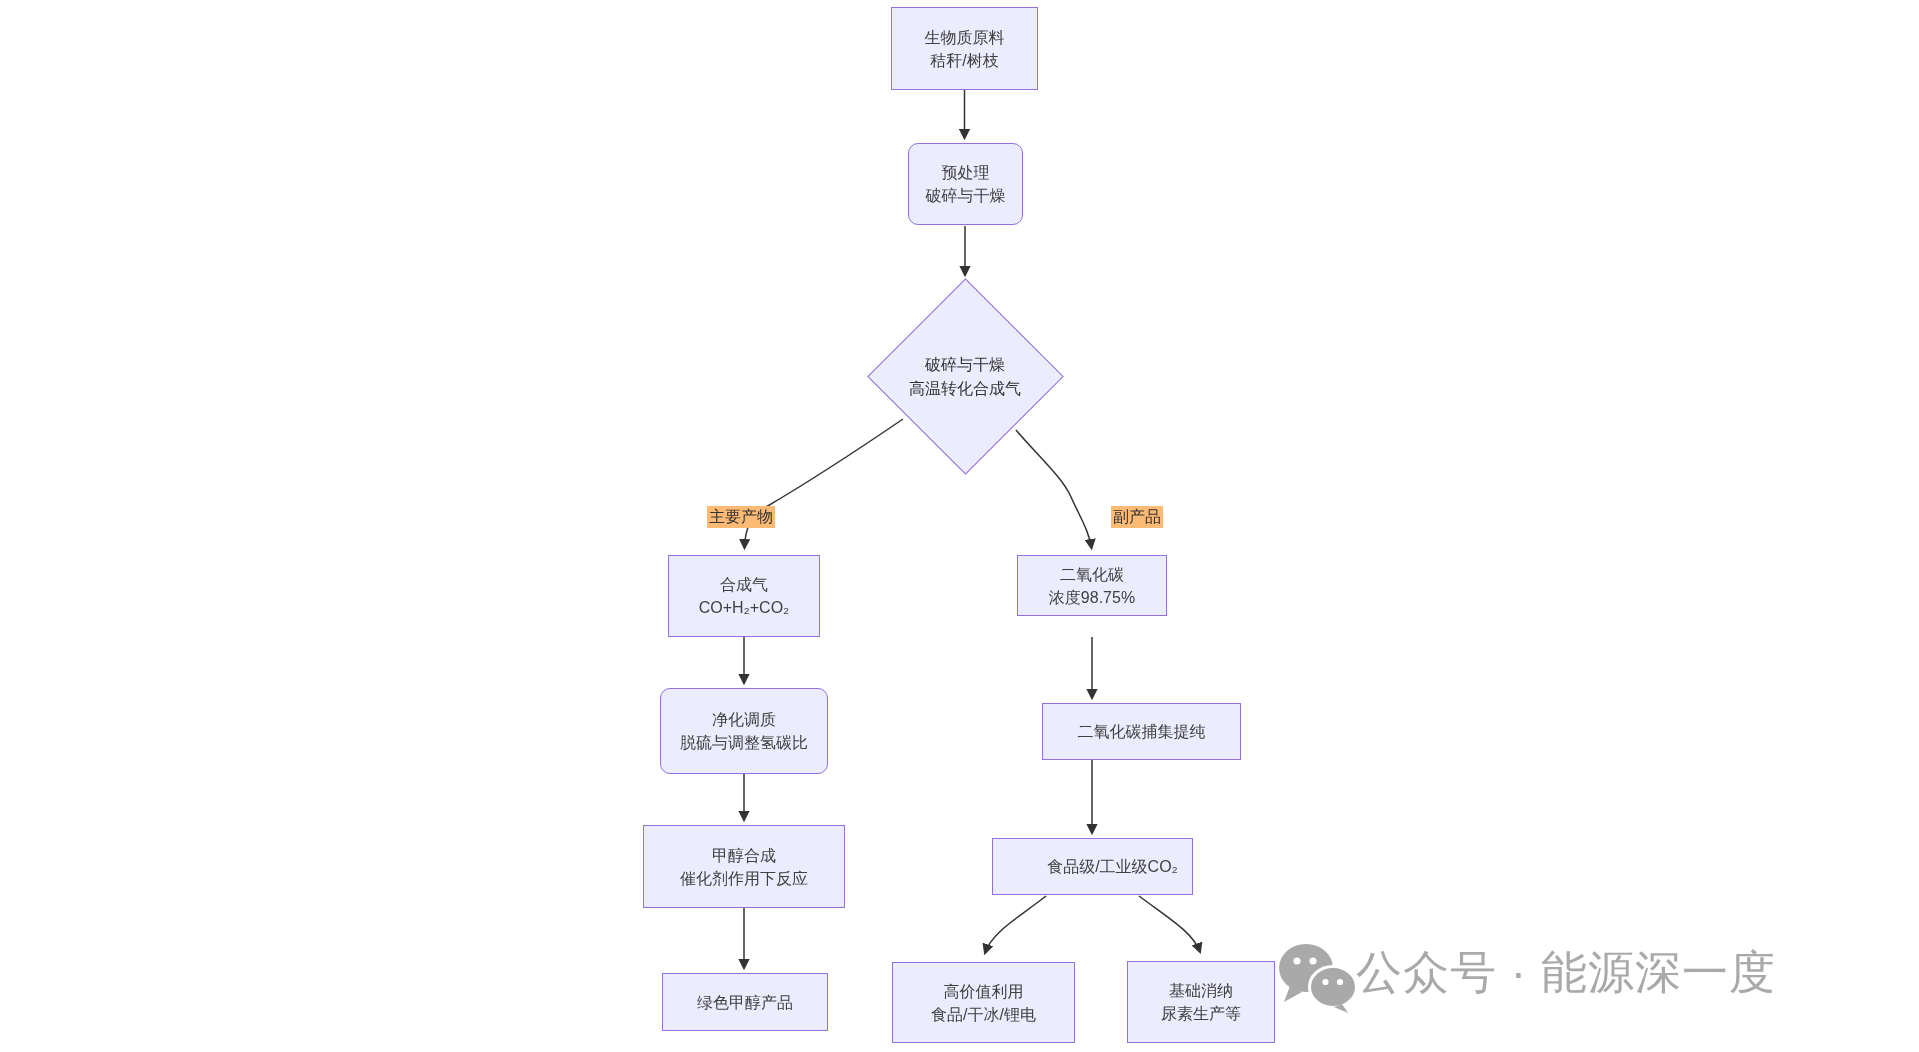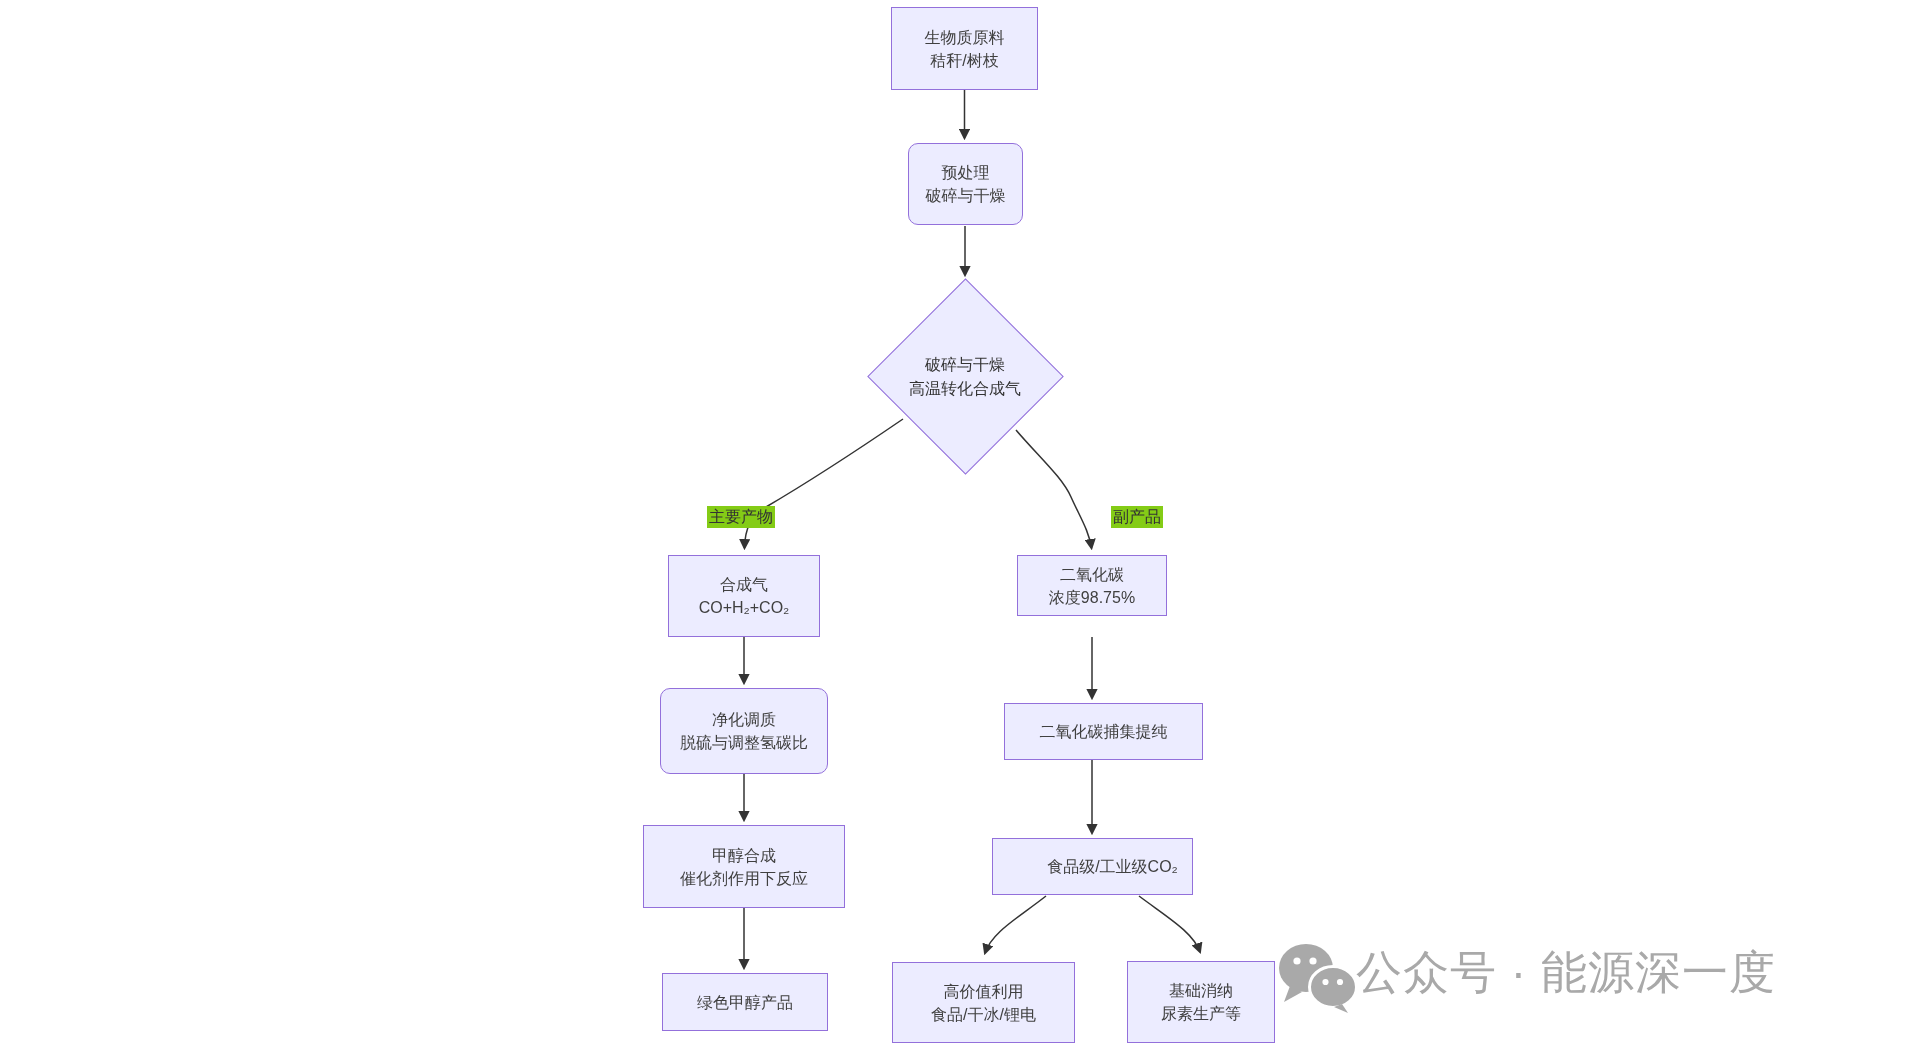--- a/index.html
+++ b/index.html
@@ -51,21 +51,21 @@
     left:855px;top:353px;
     width:220px;
     color:#333333;
     font-size:16px;
     line-height:24px;
     text-align:center;
     z-index:2;
   }
   .edge-label{
     position:absolute;
-    background:#84cc16;
+    background:#fdba74;
     color:#333333;
     font-size:16px;
     line-height:20px;
     padding:1px 2px;
     z-index:3;
     white-space:nowrap;
   }
   .watermark{
     position:absolute;
     left:1356px;top:944px;
@@ -136,21 +136,21 @@
   <div class="node" style="left:1017px;top:555px;width:150px;height:61px;">
     <span>二氧化碳</span>
     <span>浓度98.75%</span>
   </div>
 
   <div class="node rounded" style="left:660px;top:688px;width:168px;height:86px;">
     <span>净化调质</span>
     <span>脱硫与调整氢碳比</span>
   </div>
 
-  <div class="node" style="left:1004px;top:703px;width:199px;height:57px;">
+  <div class="node" style="left:1042px;top:703px;width:199px;height:57px;">
     <span>二氧化碳捕集提纯</span>
   </div>
 
   <div class="node" style="left:643px;top:825px;width:202px;height:83px;">
     <span>甲醇合成</span>
     <span>催化剂作用下反应</span>
   </div>
 
   <div class="node" style="left:992px;top:838px;width:201px;height:57px;padding-left:40px;">
     <span>食品级/工业级CO₂</span>

